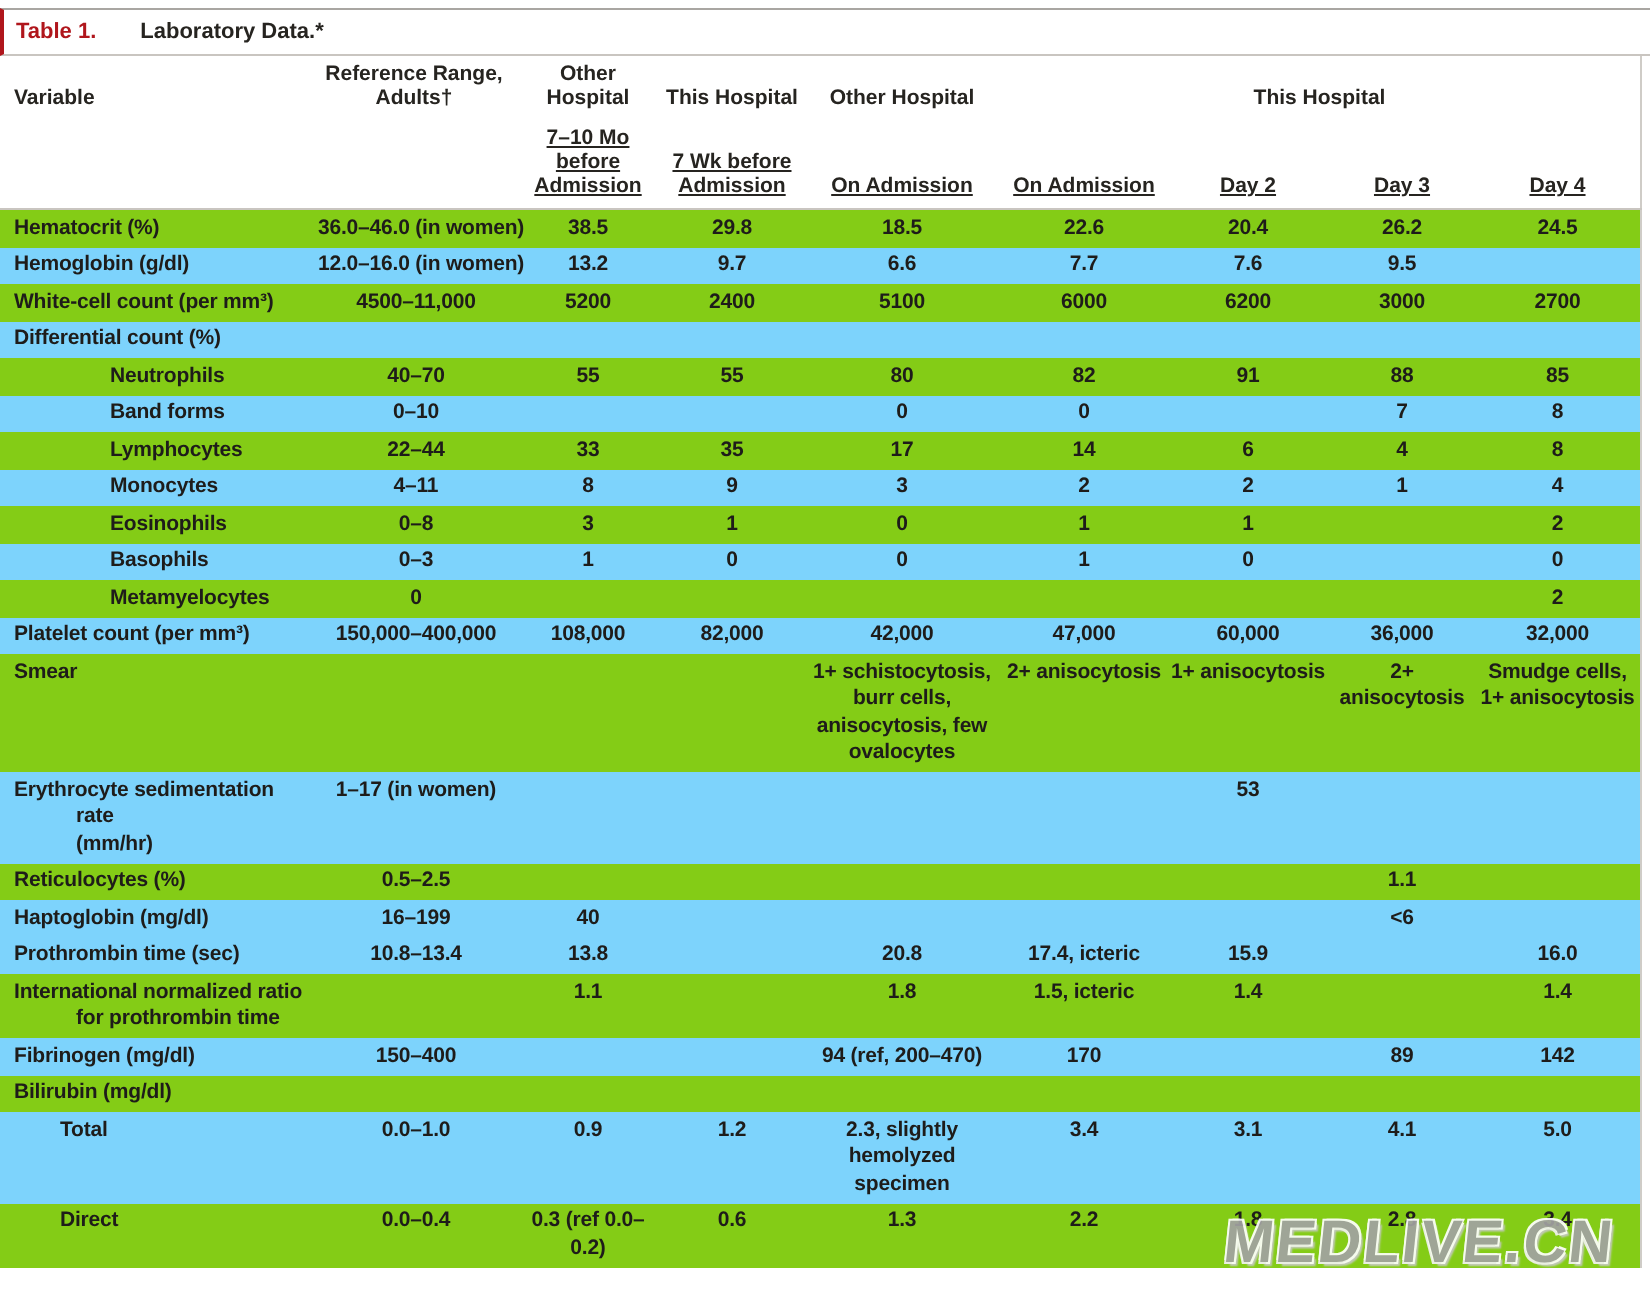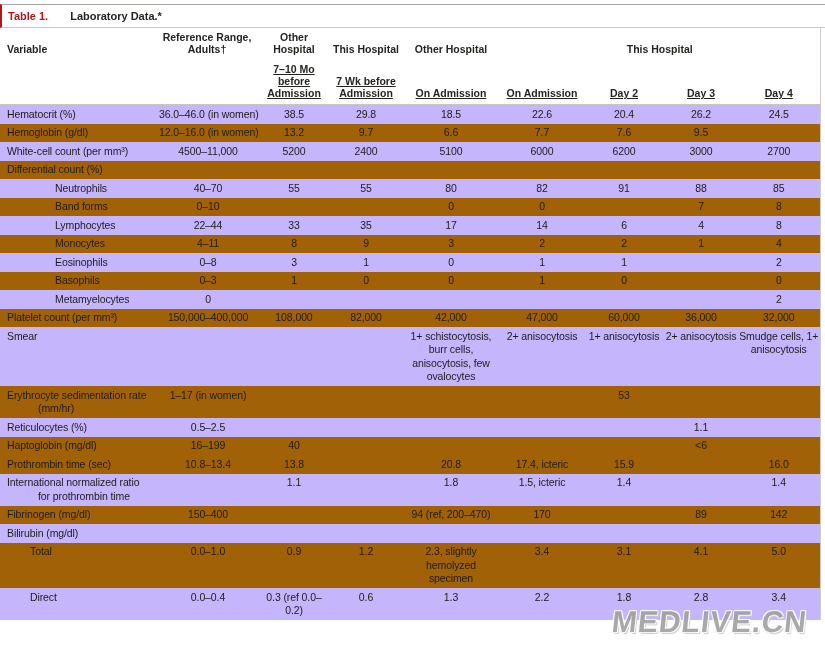--- a/index.html
+++ b/index.html
@@ -28,22 +28,22 @@
   }
   thead tr.tier2 th { border-bottom:1px solid #c9c5c0;text-decoration:underline; }
   th.h-var { text-align:left; padding-left:7px; }
   th.h-ref { text-align:center; padding-right:4px; }
   tbody td {
     font-size:10.5px; line-height:13.5px; letter-spacing:-0.1px;
     vertical-align:top; padding:2.5px 1px; color:#1e1c1a;
   }
   tbody td.val { text-align:center; }
   tbody td.col0 { white-space:nowrap; }
-  tbody tr.stripe { background:#c4b5fd; }
-  tbody tr.plain  { background:#a16207; }
+  tbody tr.stripe { background:#84cc16;font-weight:bold; }
+  tbody tr.plain  { background:#7dd3fc;font-weight:bold; }
   td.lbl { text-align:left; white-space:pre-wrap; }
   td.lbl.ind0 { padding-left:38px; text-indent:-31px; }
   td.lbl.ind1 { padding-left:30px; }
   td.lbl.ind2 { padding-left:55px; }
   
   .watermark {
     position:absolute; right:18px; bottom:6px; z-index:5;
     font-size:30px; font-weight:bold; letter-spacing:1px;
     color:#a2a2a2; transform:skewX(-6deg);
     text-shadow:-1px -1px 0 #ffffff, 1px -1px 0 #ffffff,

